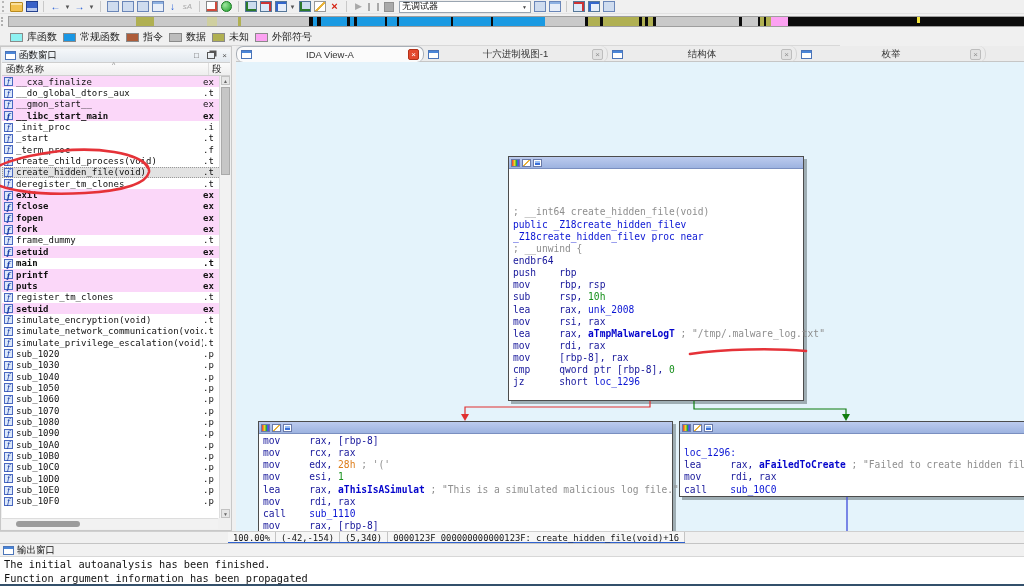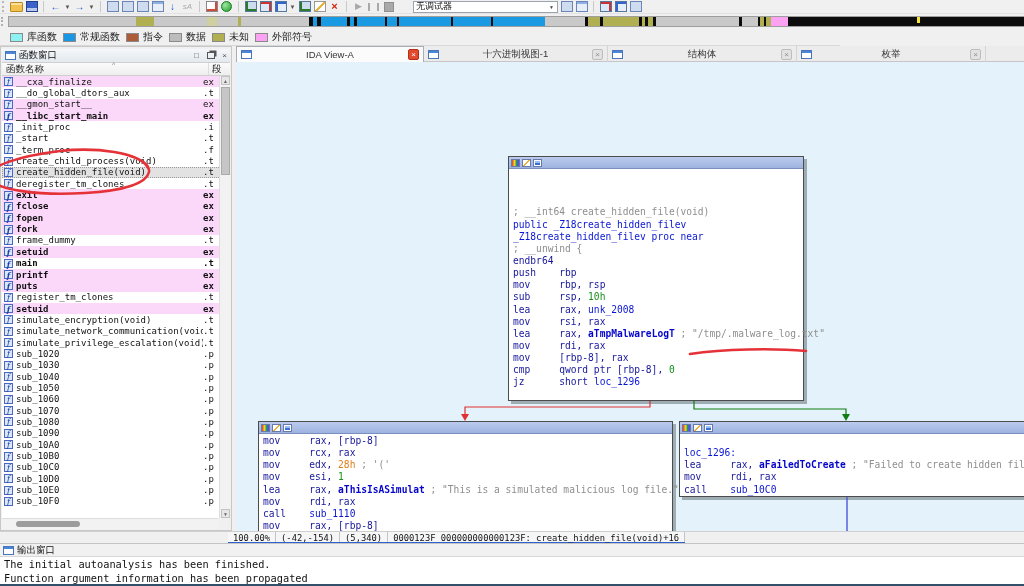--- a/index.html
+++ b/index.html
@@ -22,21 +22,21 @@
   .ic-ball::before { content:""; width:9px; height:9px; border-radius:50%; background:radial-gradient(circle at 3px 3px,#9fe79f,#1e9e2a); border:1px solid #157a1f; }
   .ic-pencil::before { content:""; width:10px; height:9px; background:linear-gradient(135deg,#fff 45%,#e8b23a 45%,#e8b23a 62%,#fff 62%); border:1px solid #999; }
   .ic-redx { color:#d42010; font-weight:bold; font-size:11px; }
   .ic-play { color:#a9a9a9; font-size:9px; }
   .ic-pause::before { content:""; width:7px; height:8px; border-left:2px solid #a9a9a9; border-right:2px solid #a9a9a9; }
   .ic-stop::before { content:""; width:8px; height:8px; background:#a9a9a9; border:1px solid #8f8f8f; }
   .ic-sa { color:#ababab; font-size:8px; font-style:italic; }
   .ic-dbg1::before { content:""; width:10px; height:9px; background:#cde; border:1px solid #579; box-shadow:inset 2px -2px 0 #2a7a2a; }
   .ic-dbg2::before { content:""; width:10px; height:9px; background:#dce9f8; border:1px solid #579; box-shadow:inset -2px 2px 0 #c33; }
   .ic-dbg3::before { content:""; width:10px; height:9px; background:#e6eefa; border:1px solid #579; box-shadow:inset 2px 2px 0 #36c; }
-  #dbg-combo { width:145px; height:12px; background:#fff; border:1px solid #9aa5b1; display:flex; align-items:center; font-size:9px; padding:0 2px; margin-left:16px; position:relative; }
+  #dbg-combo { width:132px; height:12px; background:#fff; border:1px solid #9aa5b1; display:flex; align-items:center; font-size:9px; padding:0 2px; margin-left:2px; position:relative; }
   #dbg-combo .cbtn { position:absolute; right:1px; top:1px; width:9px; height:8px; font-size:5px; color:#444; display:flex; align-items:center; justify-content:center; }
 
   
   #navband { position:absolute; left:0; top:14px; width:1024px; height:15px; background:#f0f0f0; }
   #navband .track { position:absolute; left:8px; top:2px; right:0; height:11px; background:#c9c9c9; border:1px solid #9e9e9e; }
   #navband .seg { position:absolute; top:0; height:100%; }
   #navband .marker { position:absolute; top:0; height:6px; }
   #navband .bhandle { position:absolute; left:1px; top:3px; width:4px; height:9px; border-left:2px dotted #b0b0b0; }
 
   
@@ -65,21 +65,21 @@
   .fnrow.sel { background:#e2e2e2; outline:1px dotted #9a9a9a; outline-offset:-1px; }
   #fn-vscroll { position:absolute; right:1px; top:29px; width:11px; height:442px; background:#f2f2f2; border-left:1px solid #ddd; }
   #fn-vscroll .arr { position:absolute; left:1px; width:9px; height:9px; background:#e6e6e6; border:1px solid #c2c2c2; font-size:5px; color:#666; text-align:center; line-height:8px; }
   #fn-vscroll .thumb { position:absolute; left:1px; top:11px; width:9px; height:88px; background:#c6c6c6; border:1px solid #aaa; }
   #fn-hscroll { position:absolute; left:1px; right:13px; top:471px; height:11px; background:#f2f2f2; border-top:1px solid #ddd; }
   #fn-hscroll .thumb { position:absolute; left:14px; top:2px; width:64px; height:6px; background:#9c9c9c; border-radius:3px; }
 
   
   #workarea { position:absolute; left:236px; top:46px; width:788px; height:485px; }
   #tabbar { position:absolute; left:0; top:0; width:788px; height:16px; background:#ececec; border-bottom:1px solid #c6c6c6; display:flex; }
-  .tab { height:16px; display:flex; align-items:center; font-size:9.5px; color:#333; border-right:1px solid #d4d4d4; position:relative; padding:0 4px; }
+  .tab { height:16px; display:flex; align-items:center; font-size:9.5px; color:#333; border-right:1px solid #d4d4d4; position:relative; padding:0 4px;border-radius:7px; }
   .tab .tlabel { flex:1; text-align:center; }
   .tab.active { background:#fbfbfb; border:1px solid #a8aeb6; border-bottom:none; }
   .tclose { width:11px; height:11px; flex:none; border-radius:2px; background:#e2e2e2; border:1px solid #bdbdbd; color:#909090; font-size:8px; line-height:9px; text-align:center; }
   .tclose.red { background:#e3492e; border-color:#b23018; color:#fff; }
   #canvas { position:absolute; left:0; top:16px; width:788px; height:469px; background:#e4f3fb; overflow:hidden; }
 
   
   .gnode { position:absolute; background:#fff; border:1px solid #4c4c4c; box-shadow:3px 3px 0 rgba(120,135,140,.65); }
   .gtitle { height:12px; background:linear-gradient(#bccbee,#9db3e0); border-bottom:1px solid #7a8fc0; display:flex; align-items:center; gap:2px; padding-left:2px; }
   .ntool { width:9px; height:8px; border:1px solid #6a7aa8; }

